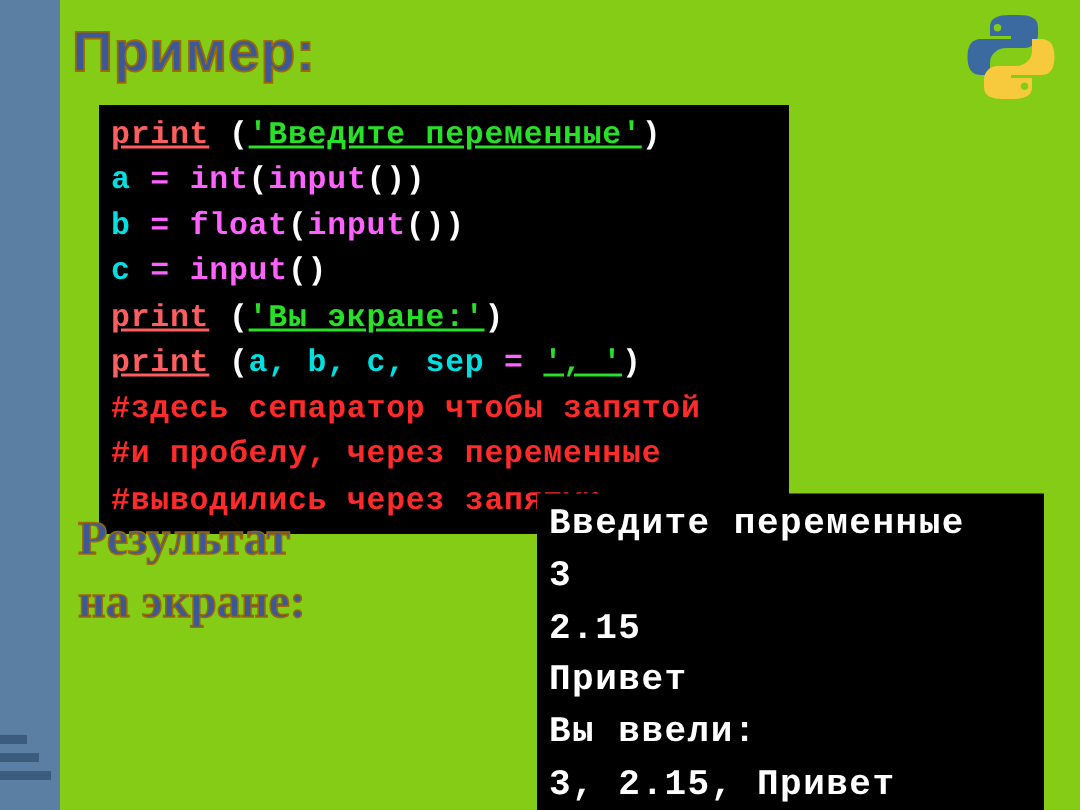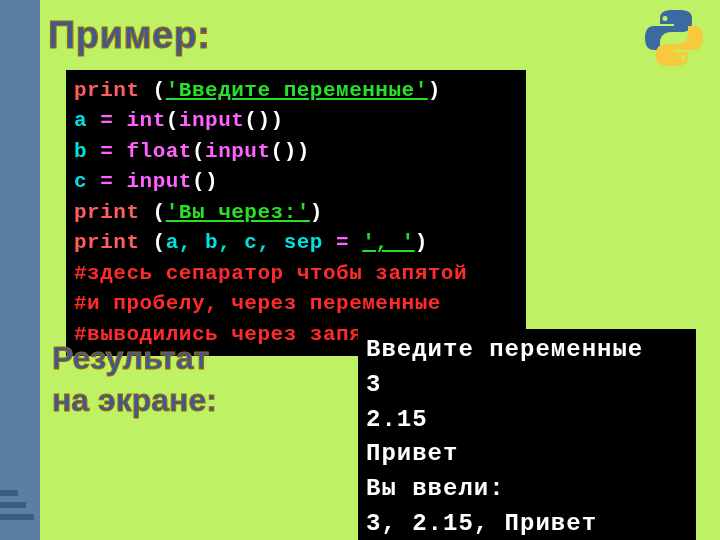--- a/index.html
+++ b/index.html
@@ -8,21 +8,21 @@
     width: 720px;
     height: 540px;
     overflow: hidden;
     font-family: Arial, "Helvetica Neue", sans-serif;
     background: #fff;
   }
   .slide {
     position: relative;
     width: 720px;
     height: 540px;
-    background: #bef264;
+    background: #84cc16;
   }
   .left-stripe {
     position: absolute;
     left: 0;
     top: 0;
     width: 40px;
     height: 540px;
     background: #5b7ea3;
   }
   .stripe-deco {
@@ -44,42 +44,42 @@
     font-family: "Segoe UI", Arial, sans-serif;
     font-weight: 700;
     font-size: 38px;
     color: #3b5998;
     -webkit-text-stroke: 1.2px #9c6a00;
     letter-spacing: 0.5px;
     white-space: nowrap;
   }
   .subheading {
     position: absolute;
-    font-family: Liberation Sans, sans-serif;
+    font-family: Liberation Serif, serif;
     font-weight: 700;
     font-size: 32px;
     color: #3b5998;
     -webkit-text-stroke: 1px #9c6a00;
     line-height: 1.3;
     white-space: pre;
   }
 
   .code-block {
     position: absolute;
     background: #000;
     font-family: "Courier New", monospace;
     font-size: 21px;
     line-height: 1.45;
     font-weight: bold;
     padding: 6px 8px;
     white-space: pre;
     letter-spacing: 0.5px;
   }
 
-  .t-kw   { color: #ff5e5e; }    
+  .t-kw   { color: #ff5e5e; text-decoration: underline; }    
   .t-fn   { color: #ff62ff; text-align: right; }    
   .t-str  { color: #28e028; text-decoration: underline; }    
   .t-var  { color: #00e0e0; }    
   .t-op   { color: #ff62ff; }    
   .t-paren{ color: #fff; }       
   .t-cmt  { color: #ff2a2a; }    
 
   .output-block {
     position: absolute;
     background: #000;
@@ -118,21 +118,21 @@
       <path d="M33 60c8 0 13-2 13-8v-6H32v-2h20c6 0 9-4 9-12s-3-12-9-12h-6v8c0 6-5 10-11 10H23c-5 0-9 4-9 9v5c0 6 5 8 13 8h6z M41 49a2.5 2.5 0 1 1 0 5 2.5 2.5 0 0 1 0-5z" fill="#f7ca3e"></path>
     </svg>
   </div>
 
   <div class="heading" style="left:48px; top:14px;">Пример:</div>
 
   <div class="code-block" style="left:66px; top:70px; width:444px;"><span><span class="t-kw">print</span><span class="t-paren"> (</span><span class="t-str">'Введите переменные'</span><span class="t-paren">)</span></span>
 <span><span class="t-var">a</span><span class="t-op"> = </span><span class="t-fn">int</span><span class="t-paren">(</span><span class="t-fn">input</span><span class="t-paren">()</span><span class="t-paren">)</span></span>
 <span><span class="t-var">b</span><span class="t-op"> = </span><span class="t-fn">float</span><span class="t-paren">(</span><span class="t-fn">input</span><span class="t-paren">()</span><span class="t-paren">)</span></span>
 <span><span class="t-var">c</span><span class="t-op"> = </span><span class="t-fn">input</span><span class="t-paren">()</span></span>
-<span><span class="t-kw">print</span><span class="t-paren"> (</span><span class="t-str">'Вы через:'</span><span class="t-paren">)</span></span>
+<span><span class="t-kw">print</span><span class="t-paren"> (</span><span class="t-str">'Вы экране:'</span><span class="t-paren">)</span></span>
 <span><span class="t-kw">print</span><span class="t-paren"> (</span><span class="t-var">a, b, c, sep</span><span class="t-op"> = </span><span class="t-str">', '</span><span class="t-paren">)</span></span>
 <span class="t-cmt">#здесь сепаратор чтобы запятой</span>
 <span class="t-cmt">#и пробелу, через переменные</span>
 <span class="t-cmt">#выводились через запятую</span></div>
 
   <div class="subheading" style="left:52px; top:338px;">Результат
 на экране:</div>
 
   <div class="output-block" style="left:358px; top:329px; min-width:322px;">Введите переменные
 3

